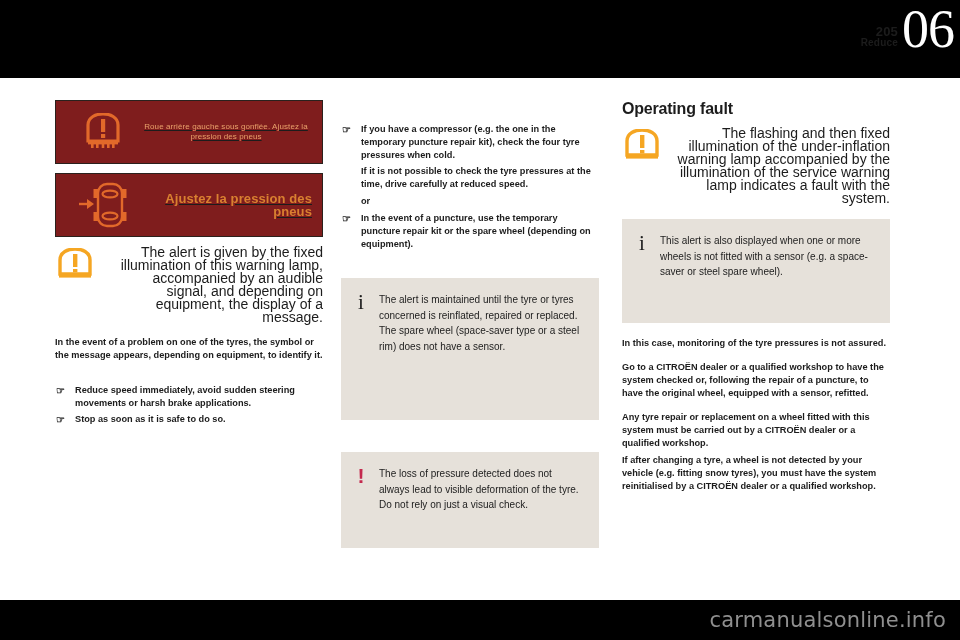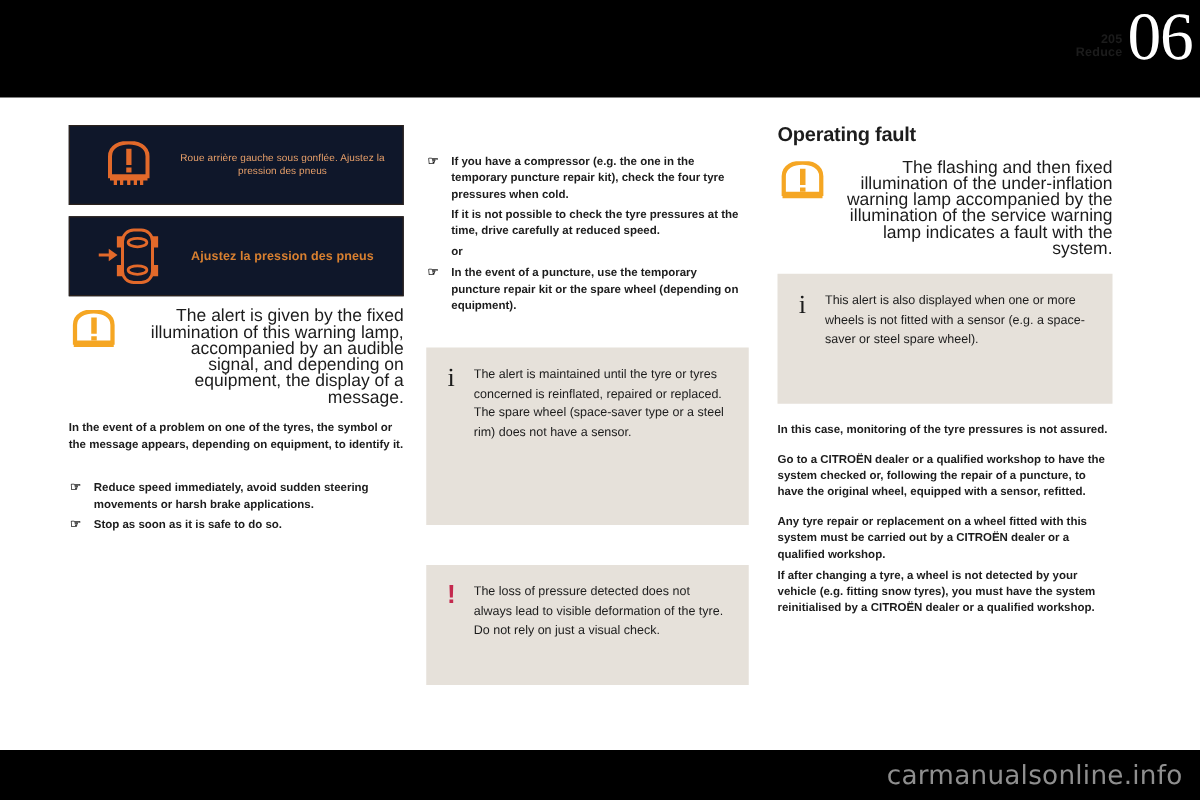--- a/index.html
+++ b/index.html
@@ -35,21 +35,21 @@
     letter-spacing: -1px;
   }
   .folio {
     position: absolute;
     right: 62px;
     top: 26px;
     text-align: right;
     width: 120px;
   }
   .folio-page {
-    font-size: 10px;
+    font-size: 13px;
     font-weight: bold;
     color: #1c1c1c;
     line-height: 11px;
     letter-spacing: .2px;
   }
   .folio-section {
     font-size: 10px;
     font-weight: bold;
     color: #1c1c1c;
     line-height: 12px;
@@ -78,26 +78,27 @@
   h2.section-title {
     margin: 0 0 9px 0;
     font-size: 16px;
     font-weight: bold;
     color: #1c1c1c;
     letter-spacing: -.2px;
   }
 
   
   .screen {
-    background: #0f172a;
+    background: #7f1d1d;
     border: 1px solid #2a211d;
     margin-bottom: 9px;
     display: flex;
     align-items: center;
     box-sizing: border-box;
+    text-decoration: underline;
   }
   .screen-a { height: 64px; padding: 0 10px; }
   .screen-b { height: 64px; padding: 0 10px; }
 
   .screen-icon {
     flex: 0 0 auto;
     width: 74px;
     display: flex;
     justify-content: center;
     align-items: center;
@@ -106,23 +107,23 @@
     flex: 1 1 auto;
     color: #e8a06a;
     font-size: 8px;
     line-height: 10px;
     text-align: center;
     letter-spacing: .1px;
   }
   .screen-msg-b {
     color: #d98030;
     font-weight: bold;
-    font-size: 10px;
-    line-height: 13px;
-    text-align: center;
+    font-size: 13px;
+    line-height: 13px;
+    text-align: right;
   }
 
   
   .lamp-row {
     display: flex;
     gap: 10px;
     margin-bottom: 12px;
   }
   .lamp-cell {
     flex: 0 0 44px;

